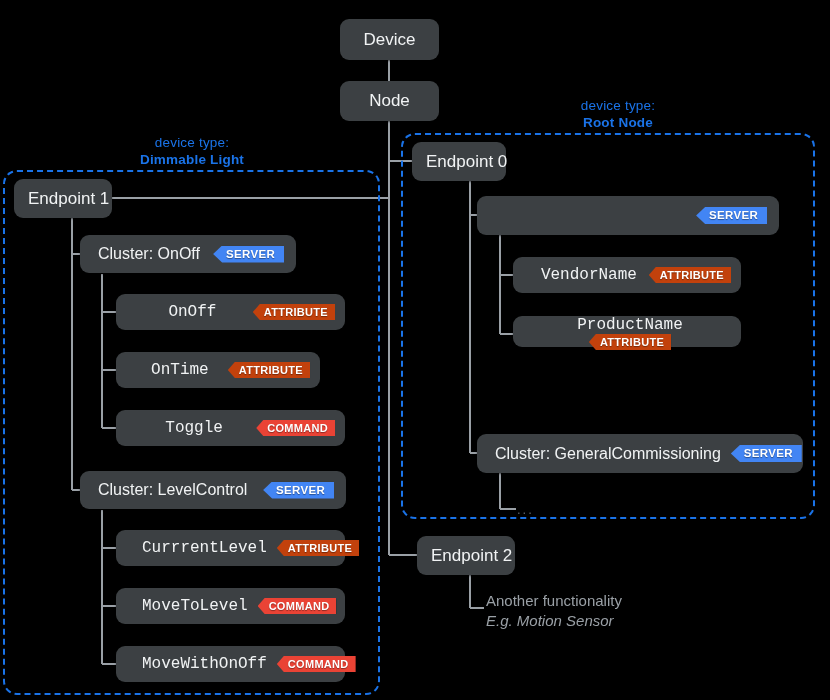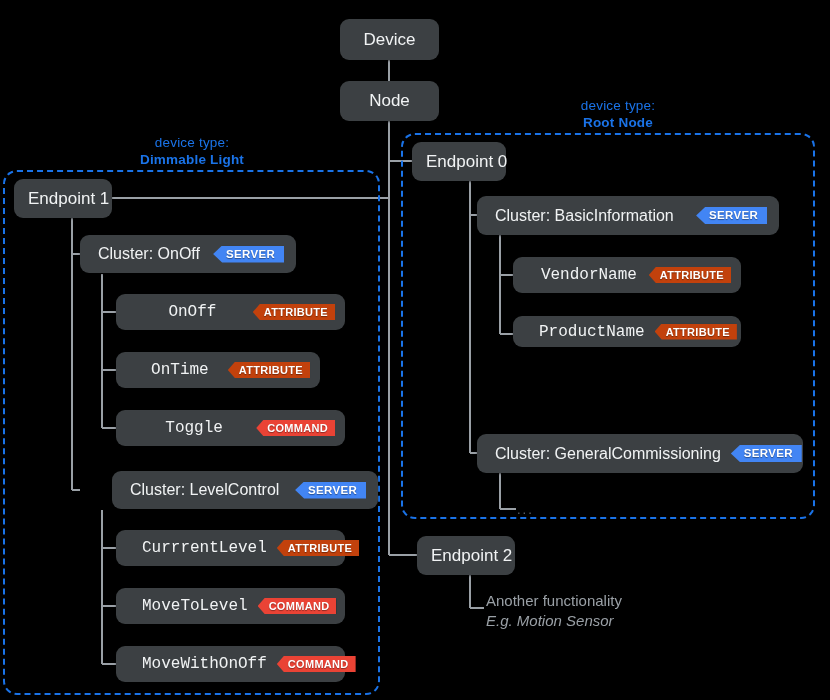--- a/index.html
+++ b/index.html
@@ -216,33 +216,32 @@
 
   <div class="node simple" style="left:340px; top:19px; width:99px; height:41px;">
     <span class="label">Device</span>
   </div>
 
   <div class="node endpoint" style="left:412px; top:142px; width:94px; height:39px;">
     <span class="label">Endpoint 0</span>
   </div>
 
   <div class="node cluster" style="left:477px; top:196px; width:302px; height:39px;">
-    <span class="label">Cluster: BasicInformation</span>
     <span class="spacer"></span>
     <span class="badge server">SERVER</span>
   </div>
 
   <div class="node leaf" style="left:513px; top:257px; width:228px; height:36px;">
     <span class="spacer"></span>
     <span class="label">VendorName</span>
     <span class="spacer"></span>
     <span class="badge attribute">ATTRIBUTE</span>
   </div>
 
-  <div class="node leaf" style="left:513px; top:316px; width:228px; height:31px;">
+  <div class="node leaf" style="left:513px; top:316px; width:228px; height:31px;flex-direction:column;">
     <span class="spacer"></span>
     <span class="label">ProductName</span>
     <span class="spacer"></span>
     <span class="badge attribute">ATTRIBUTE</span>
   </div>
 
   <div class="node cluster" style="left:477px; top:434px; width:326px; height:39px;">
     <span class="label">Cluster: GeneralCommissioning</span>
     <span class="spacer"></span>
     <span class="badge server">SERVER</span>
@@ -276,21 +275,21 @@
     <span class="badge attribute">ATTRIBUTE</span>
   </div>
 
   <div class="node leaf" style="left:116px; top:410px; width:229px; height:36px;">
     <span class="spacer"></span>
     <span class="label">Toggle</span>
     <span class="spacer"></span>
     <span class="badge command">COMMAND</span>
   </div>
 
-  <div class="node cluster" style="left:80px; top:471px; width:266px; height:38px;margin-left:32px;">
+  <div class="node cluster" style="left:80px; top:471px; width:266px; height:38px;">
     <span class="label">Cluster: LevelControl</span>
     <span class="spacer"></span>
     <span class="badge server">SERVER</span>
   </div>
 
   <div class="node leaf" style="left:116px; top:530px; width:229px; height:36px;">
     <span class="spacer"></span>
     <span class="label">CurrrentLevel</span>
     <span class="spacer"></span>
     <span class="badge attribute">ATTRIBUTE</span>

